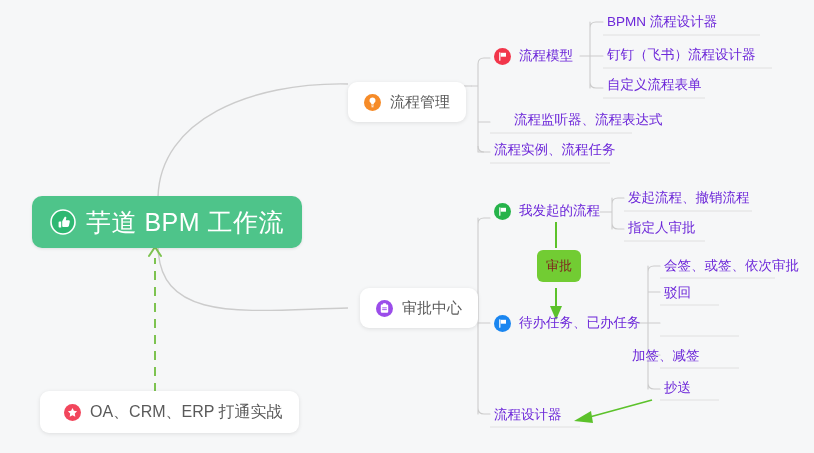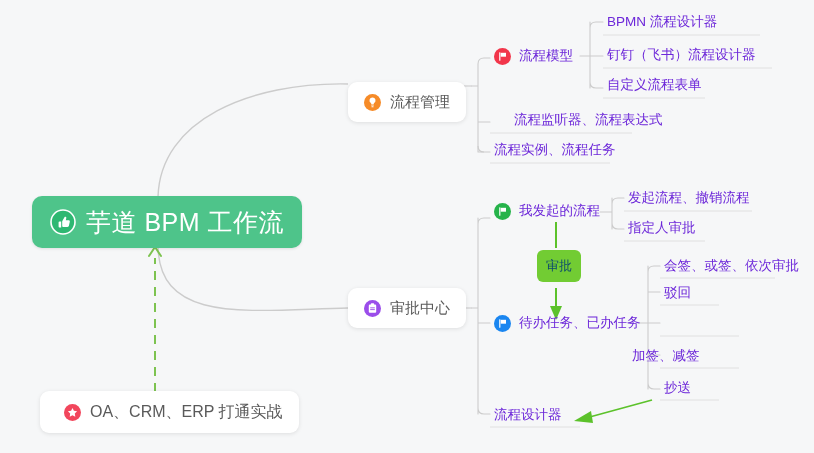--- a/index.html
+++ b/index.html
@@ -67,21 +67,21 @@
     background: transparent;
   }
   .node.leaf .label { margin-left: 0; }
   .node.leaf.icon-leaf .label { margin-left: 8px; }
   
   .node.tag {
     background: #72cc33;
     border-radius: 6px;
     height: 32px;
     padding: 0 9px;
-    color: #0c4a6e;
+    color: #7f1d1d;
     font-size: 13px;
     justify-content: center;
   }
   
   .badge {
     width: 17px;
     height: 17px;
     border-radius: 50%;
     flex: 0 0 auto;
     display: inline-flex;
@@ -198,21 +198,21 @@
     <span class="label">自定义流程表单</span>
   </div>
 
   <div class="node leaf" style="left:490px; top:107px;margin-left:20px;">
     <span class="label">流程监听器、流程表达式</span>
   </div>
   <div class="node leaf" style="left:490px; top:137px;">
     <span class="label">流程实例、流程任务</span>
   </div>
 
-  <div class="node card" style="left:348px; top:288px;align-items:center;">
+  <div class="node card" style="left:360px; top:288px;align-items:center;">
     <span class="badge">
       <svg width="17" height="17" viewBox="0 0 17 17">
         <circle cx="8.5" cy="8.5" r="8.5" fill="#9b4dea"></circle>
         <rect x="4.8" y="4.6" width="7.4" height="8.2" rx="1.1" fill="#ffffff"></rect>
         <rect x="6.8" y="3.3" width="3.4" height="2" rx="0.8" fill="#ffffff"></rect>
         <rect x="6.2" y="7.4" width="4.6" height="0.9" fill="#9b4dea"></rect>
         <rect x="6.2" y="9.2" width="4.6" height="0.9" fill="#9b4dea"></rect>
       </svg>
     </span>
     <span class="label">审批中心</span>

